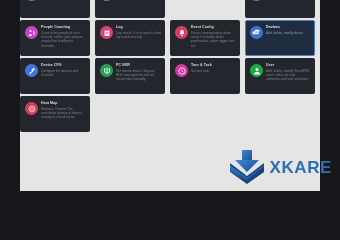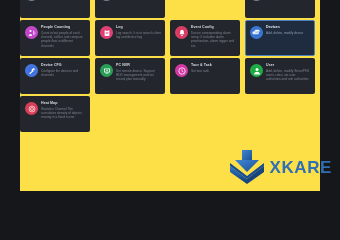--- a/index.html
+++ b/index.html
@@ -12,21 +12,21 @@
     background: #15171b;
     font-family: "Liberation Sans", sans-serif;
     overflow: hidden;
     position: relative;
   }
 
   
   #app {
     position: absolute;
     inset: 0;
-    background: #fde047;
+    background: #e5e5e5;
     padding-left: 20px;
   }
 
   
   .gutter {
     position: absolute;
     top: 0;
     bottom: 0;
     width: 20px;
     background: #15171b;

